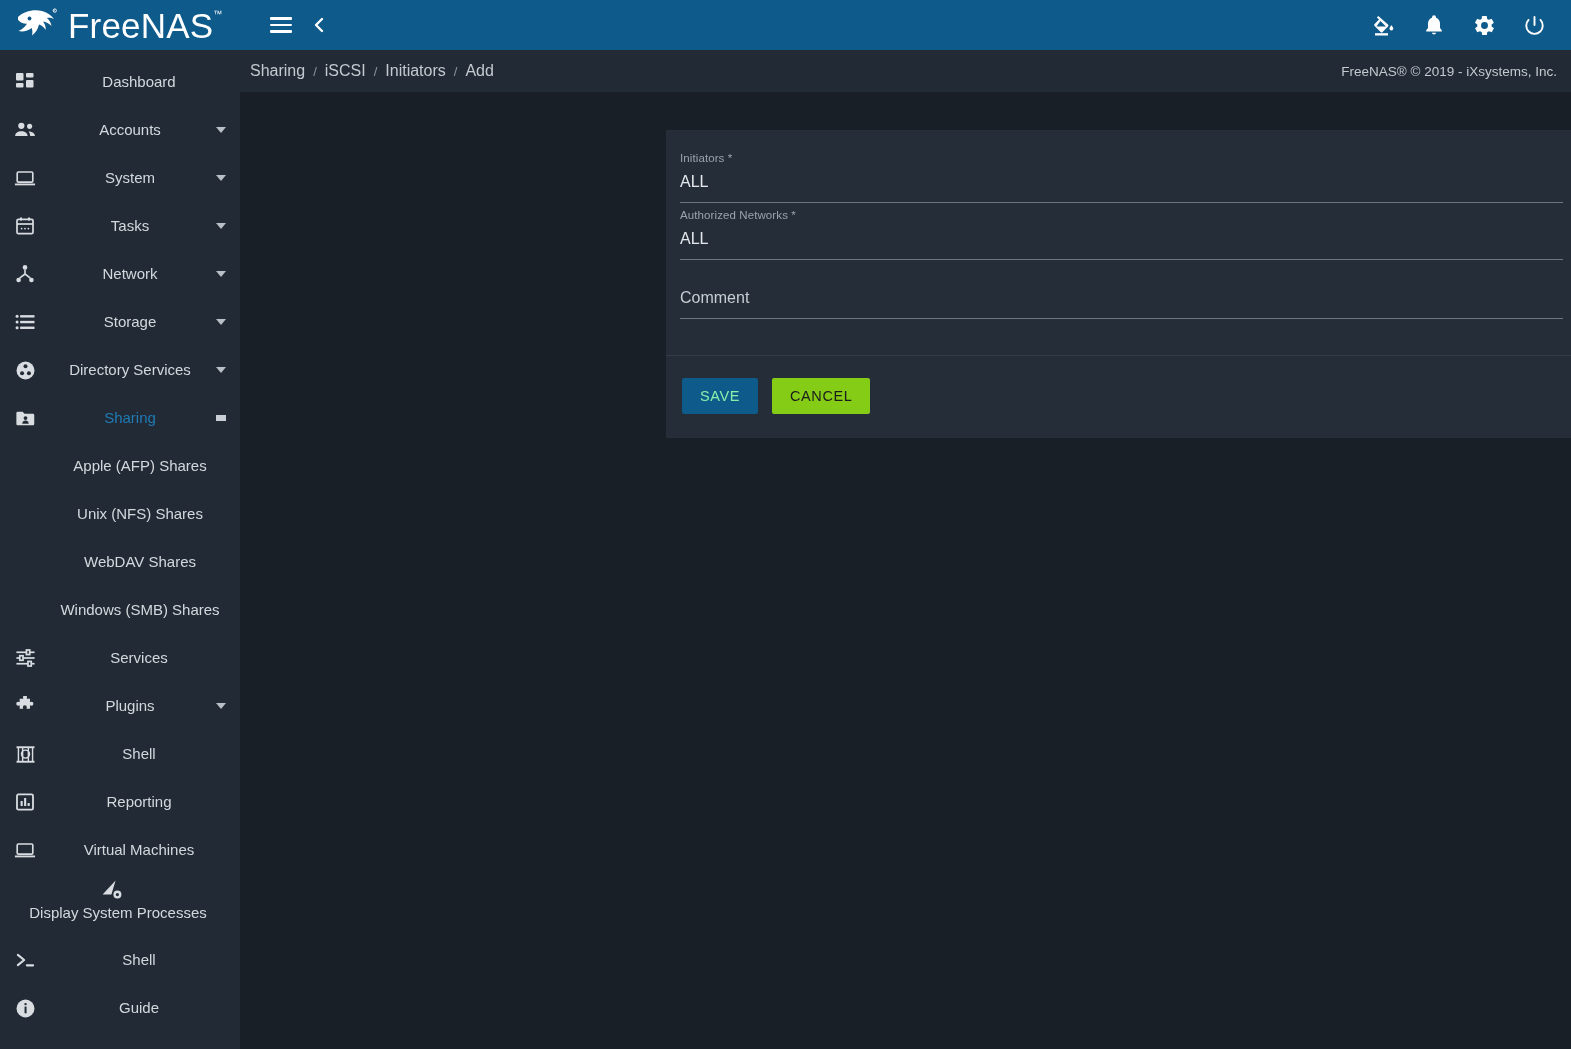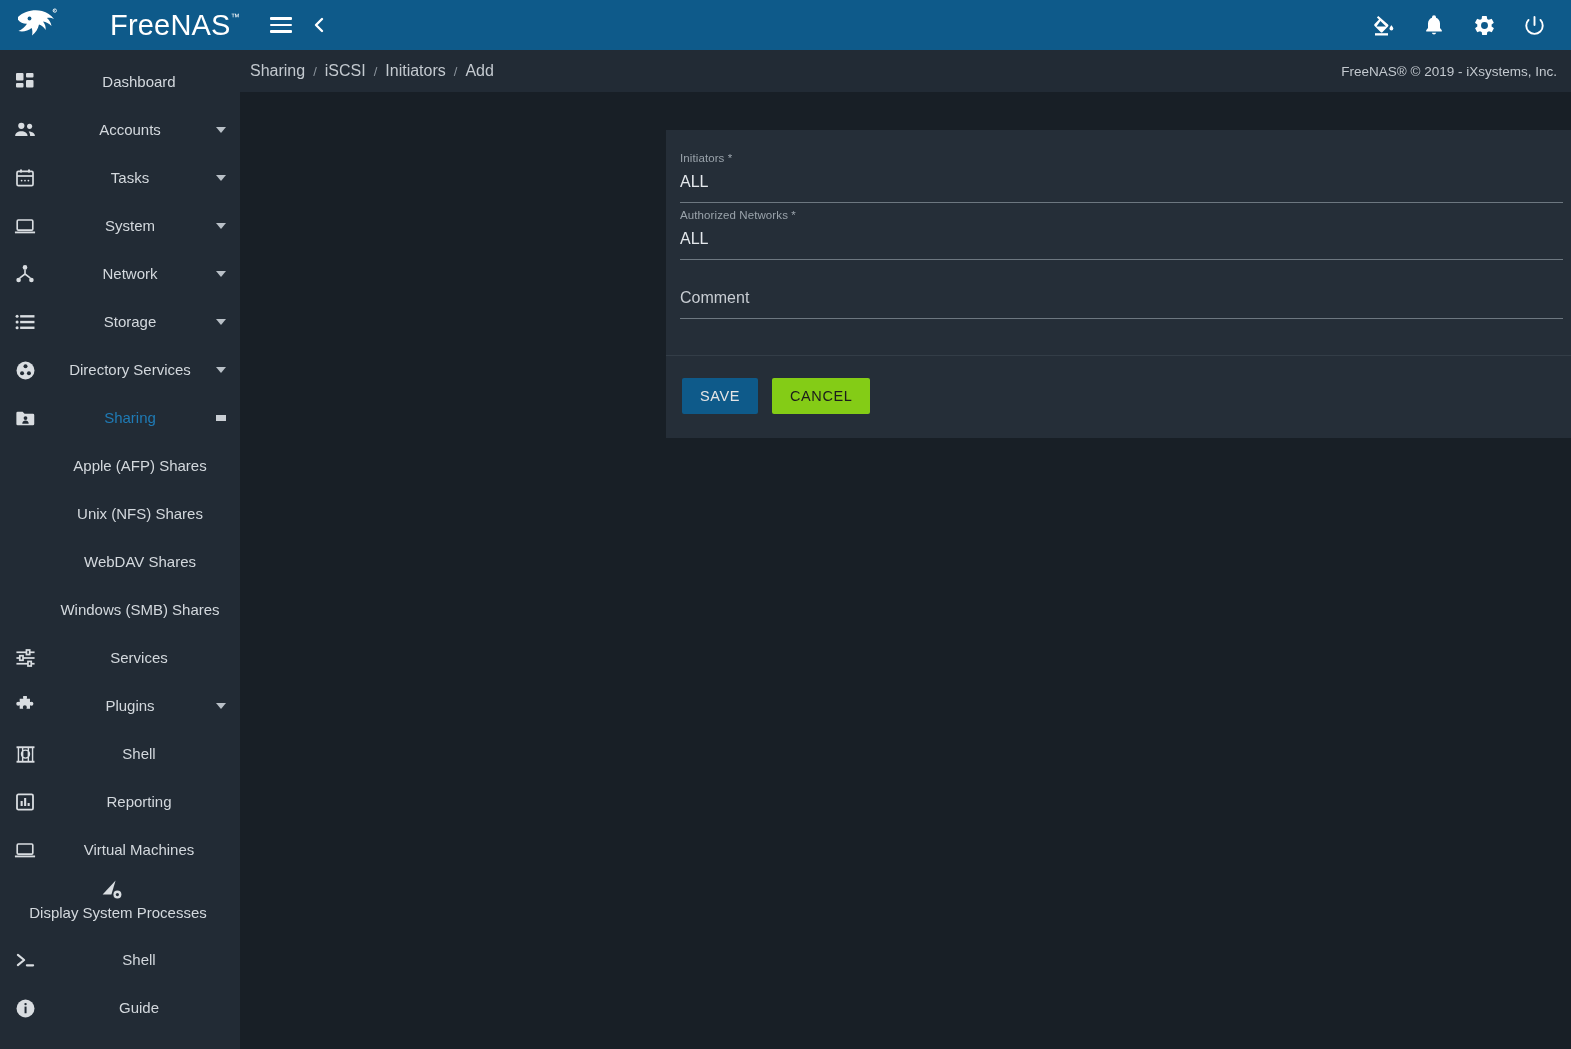--- a/index.html
+++ b/index.html
@@ -13,23 +13,22 @@
 
   
   .topbar { height: 50px; display: flex; align-items: stretch; flex: 0 0 50px; }
   .brand {
     width: 240px; background: #0e5a8a; display: flex; align-items: center;
     padding-left: 16px; gap: 8px; flex: 0 0 240px;
   }
   .brand-logo { width: 44px; height: 34px; display: block; }
   .brand-text { position: relative; display: flex; align-items: flex-start; }
   .brand-name {
-    color: #ffffff; font-size: 29px; letter-spacing: .2px; line-height: 1;
+    color: #ffffff; font-size: 35px; letter-spacing: .2px; line-height: 1;
     font-weight: 400;
-    margin-left: 42px;
   }
   .brand-tm { color: #ffffff; font-size: 9px; line-height: 1; margin-top: 2px; }
   .topbar-main {
     flex: 1; background: #0e5a8a; display: flex; align-items: center;
     padding: 0 18px 0 22px;
   }
   .icon-btn {
     width: 38px; height: 38px; display: flex; align-items: center; justify-content: center;
     cursor: pointer; color: #ffffff;
   }
@@ -104,21 +103,21 @@
     cursor: pointer; padding-bottom: 2px;
   }
   .field.spacer-top { margin-top: 28px; }
   .form-actions {
     border-top: 1px solid #333d47; padding: 22px 26px 24px 16px; display: flex; gap: 14px;
   }
   .btn {
     border: none; font-family: "Liberation Sans", sans-serif; font-size: 14.5px;
     letter-spacing: .6px; padding: 0 18px; height: 36px; cursor: pointer; border-radius: 2px;
   }
-  .btn-save { background: #0e5a8a; color: #e5e5e5; }
+  .btn-save { background: #0e5a8a; color: #86efac; }
   .btn-cancel { background: #84cc16; color: #1c1c1c; }
 </style>
 </head>
 <body>
 
 <div class="app">
 
   <div class="topbar">
     <div class="brand">
       <span class="brand-logo">
@@ -201,42 +200,42 @@
             <path d="M1.2 16.5 c0-3.4 3-5.2 6.8-5.2 s6.8 1.8 6.8 5.2Z"></path>
             <path d="M16 11.6 c3.2 .2 6.8 1.3 6.8 4.9 h-5.2 c0-2-.6-3.6-1.6-4.9Z"></path>
           </svg>
         </span>
         <span class="nav-label">Accounts</span>
         <span class="caret"></span>
       </div>
 
       <div class="nav-item">
         <span class="nav-ico">
+          <svg width="22" height="20" viewBox="0 0 24 20" fill="none" stroke="#d9dde1" stroke-width="1.8">
+            <rect x="3.5" y="3.5" width="17" height="11" rx="1.2"></rect>
+            <line x1="1" y1="17" x2="23" y2="17" stroke-width="2"></line>
+          </svg>
+        </span>
+        <span class="nav-label">System</span>
+        <span class="caret"></span>
+      </div>
+
+      <div class="nav-item">
+        <span class="nav-ico">
           <svg width="20" height="20" viewBox="0 0 20 20" fill="none" stroke="#d9dde1" stroke-width="1.7">
             <rect x="2" y="3.4" width="16" height="14.2" rx="1.4"></rect>
             <line x1="2" y1="8" x2="18" y2="8"></line>
             <line x1="6" y1="1.4" x2="6" y2="4.6" stroke-width="2"></line>
             <line x1="14" y1="1.4" x2="14" y2="4.6" stroke-width="2"></line>
             <circle cx="6.6" cy="12.6" r=".9" fill="#d9dde1" stroke="none"></circle>
             <circle cx="10" cy="12.6" r=".9" fill="#d9dde1" stroke="none"></circle>
             <circle cx="13.4" cy="12.6" r=".9" fill="#d9dde1" stroke="none"></circle>
           </svg>
         </span>
         <span class="nav-label">Tasks</span>
-        <span class="caret"></span>
-      </div>
-
-      <div class="nav-item">
-        <span class="nav-ico">
-          <svg width="22" height="20" viewBox="0 0 24 20" fill="none" stroke="#d9dde1" stroke-width="1.8">
-            <rect x="3.5" y="3.5" width="17" height="11" rx="1.2"></rect>
-            <line x1="1" y1="17" x2="23" y2="17" stroke-width="2"></line>
-          </svg>
-        </span>
-        <span class="nav-label">System</span>
         <span class="caret"></span>
       </div>
 
       <div class="nav-item">
         <span class="nav-ico">
           <svg width="20" height="20" viewBox="0 0 20 20" fill="#d9dde1" stroke="#d9dde1" stroke-width="1.6">
             <circle cx="10" cy="3.4" r="2.3" stroke="none"></circle>
             <circle cx="3.6" cy="16" r="2.3" stroke="none"></circle>
             <circle cx="16.4" cy="16" r="2.3" stroke="none"></circle>
             <path d="M10 5.6 V10 M10 10 L4.6 14.2 M10 10 L15.4 14.2" fill="none"></path>

